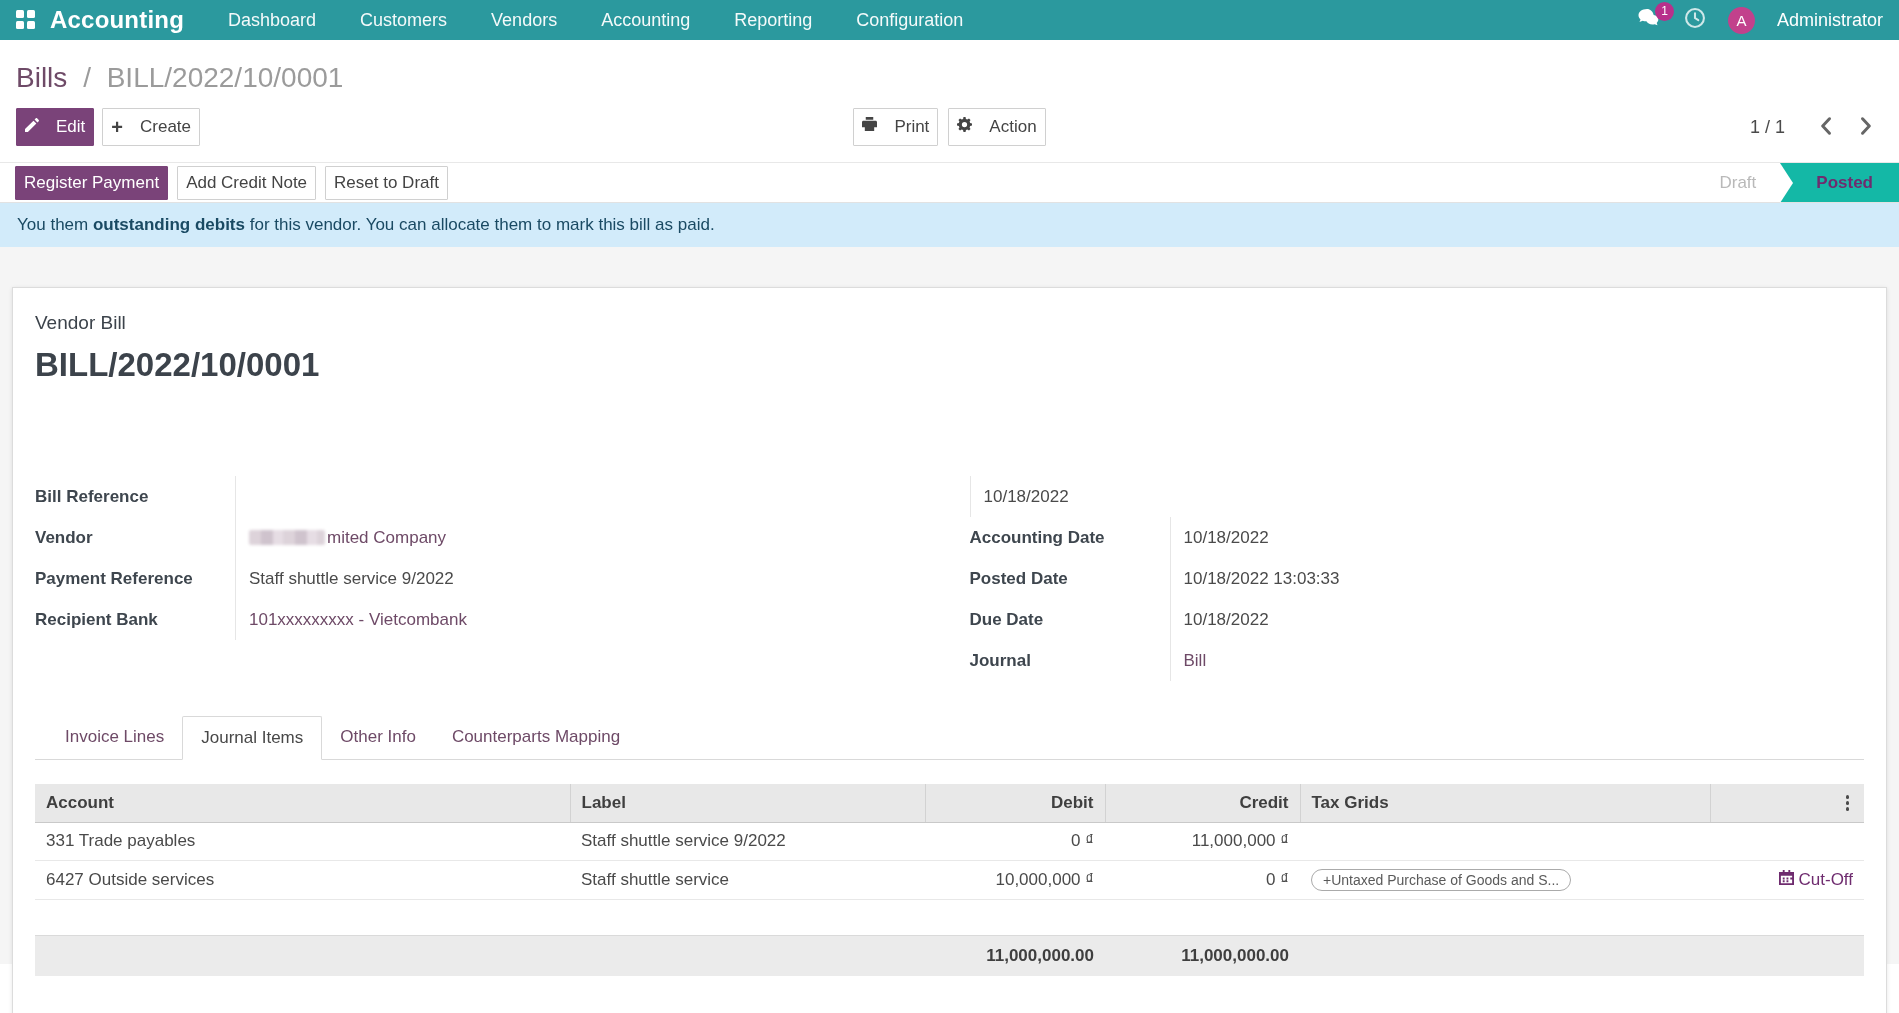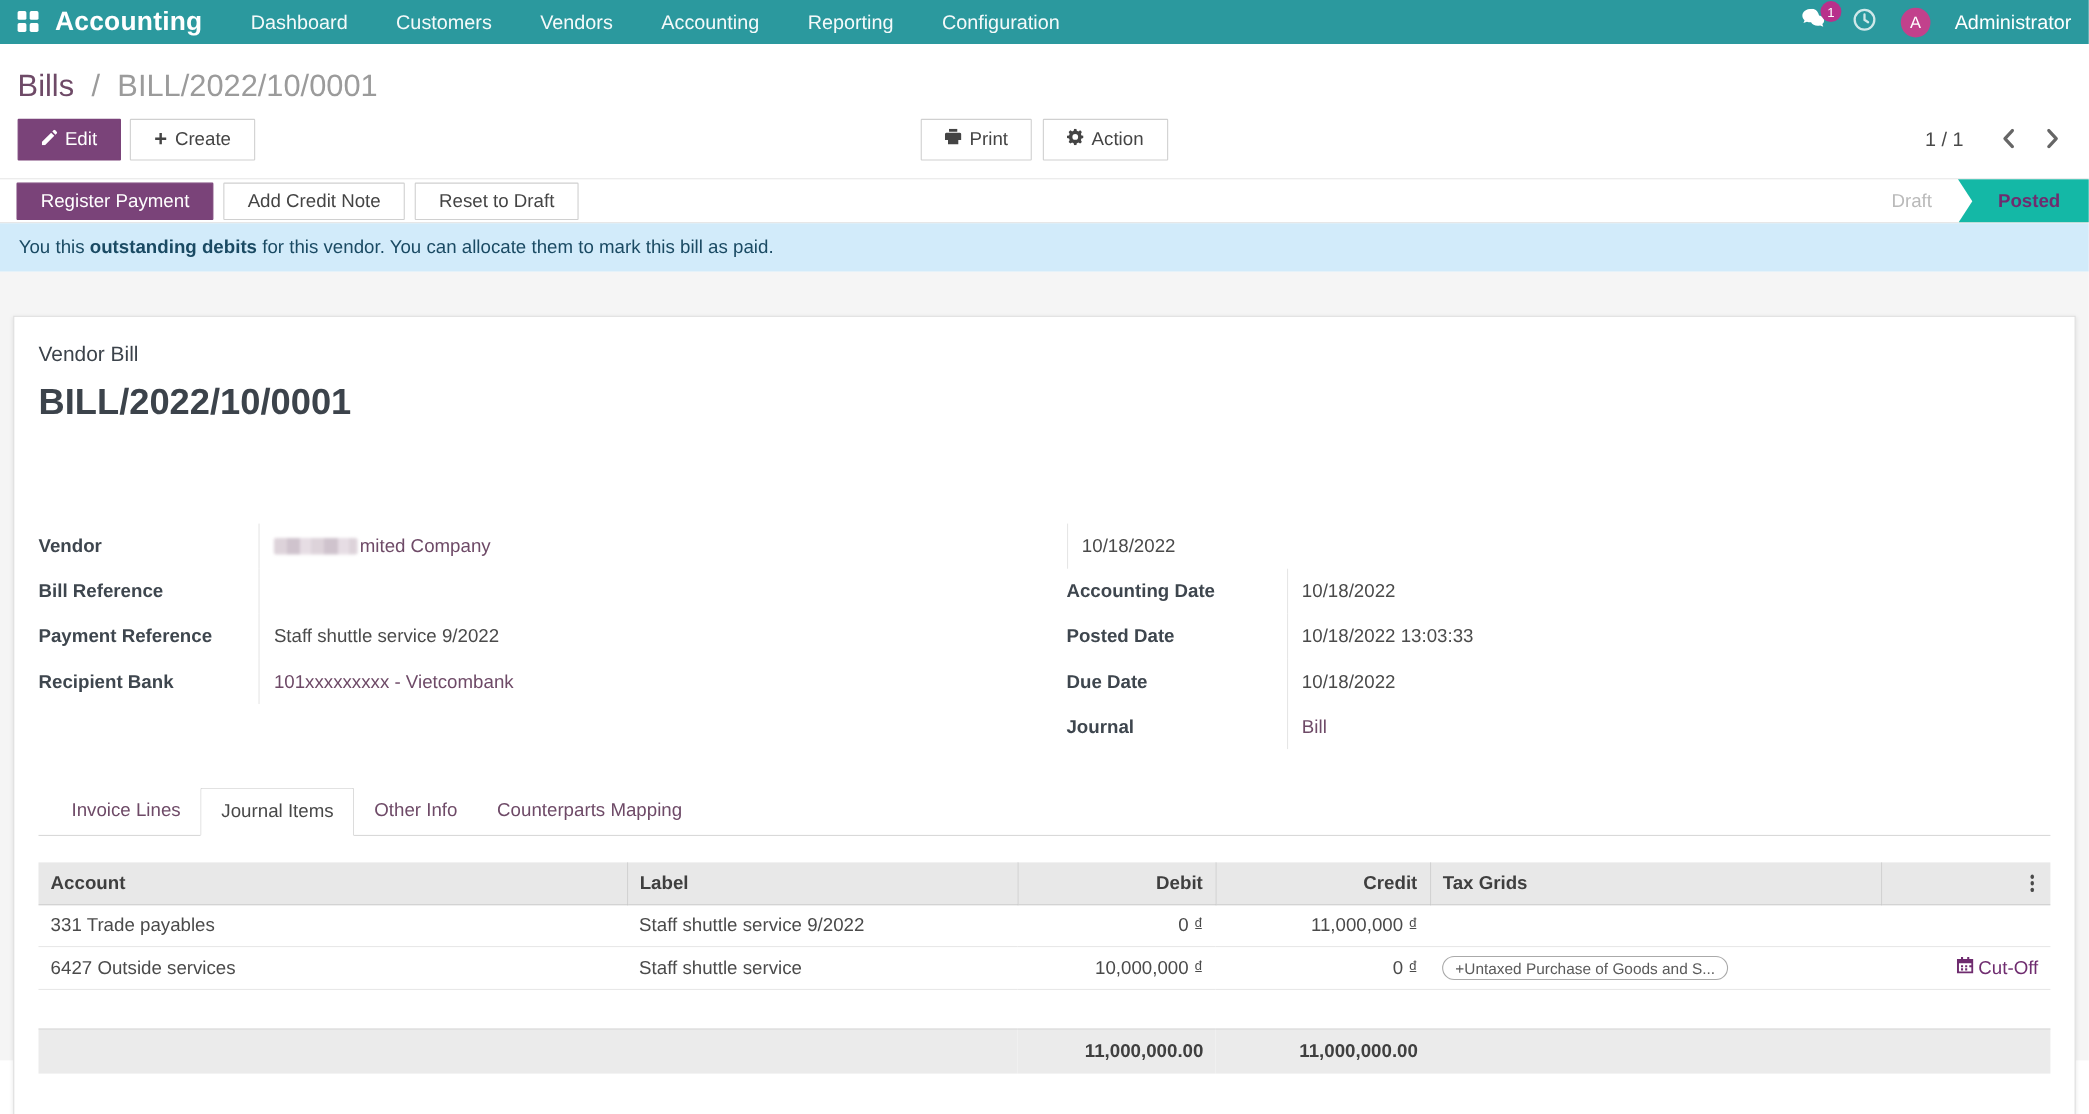--- a/index.html
+++ b/index.html
@@ -21,21 +21,21 @@
   .user-name { font-size:18px; cursor:pointer; }
 
   
   .breadcrumb { padding:22px 16px 8px; font-size:28px; }
   .bc-parent { color:#6e4a67; cursor:pointer; text-decoration:none; }
   .bc-sep { color:#9b9b9b; margin:0 8px; }
   .bc-current { color:#9b9b9b; }
 
   
   .controls { display:flex; align-items:center; padding:6px 16px 10px; position:relative; }
-  .btn { display:inline-flex; align-items:center; gap:7px; height:38px; padding:0 21px; font-size:17px; background:#fff; border:1px solid #d0d0d0; border-radius:1px; color:#444; cursor:pointer; font-family:inherit; }
+  .btn { display:inline-flex; align-items:center; gap:17px; height:38px; padding:0 8px; font-size:17px; background:#fff; border:1px solid #d0d0d0; border-radius:1px; color:#444; cursor:pointer; font-family:inherit; }
   .btn.primary { background:#7a4379; border-color:#7a4379; color:#fff; }
   .ctrl-left { display:flex; gap:8px; }
   .ctrl-center { position:absolute; left:0; right:0; display:flex; justify-content:center; gap:10px; pointer-events:none; }
   .ctrl-center .btn { pointer-events:auto; }
   .ctrl-right { margin-left:auto; display:flex; align-items:center; gap:8px; }
   .pager-text { font-size:18px; color:#4a4a4a; margin-right:16px; }
   .pager-btn { background:none; border:none; cursor:pointer; padding:4px 10px; }
   .plus-glyph { font-size:20px; font-weight:700; line-height:1; }
 
   
@@ -185,40 +185,40 @@
     <div class="sb-states">
       <span class="state-draft">Draft</span>
       <span class="state-posted">
         <i class="notch"></i>
         <span>Posted</span>
       </span>
     </div>
   </div>
 
   <div class="banner">
-    <span><span>You this </span><b>outstanding debits</b><span> for this vendor. You can allocate them to mark this bill as paid.</span></span>
+    <span><span>You them </span><b>outstanding debits</b><span> for this vendor. You can allocate them to mark this bill as paid.</span></span>
   </div>
 
   <div class="content">
     <div class="sheet">
       <div class="doc-type">Vendor Bill</div>
       <h1 class="doc-name">BILL/2022/10/0001</h1>
 
       <div class="fields">
         <div class="fcol">
+          <div class="frow">
+            <div class="flabel">Bill Reference</div>
+            <div class="fval"></div>
+          </div>
           <div class="frow">
             <div class="flabel">Vendor</div>
             <div class="fval link">
                 <span class="redacted"></span>
                 <span>mited Company</span>
               </div>
-          </div>
-          <div class="frow">
-            <div class="flabel">Bill Reference</div>
-            <div class="fval"></div>
           </div>
           <div class="frow">
             <div class="flabel">Payment Reference</div>
             <div class="fval">Staff shuttle service 9/2022</div>
           </div>
           <div class="frow">
             <div class="flabel">Recipient Bank</div>
             <div class="fval link">101xxxxxxxxx - Vietcombank</div>
           </div>
         </div>

